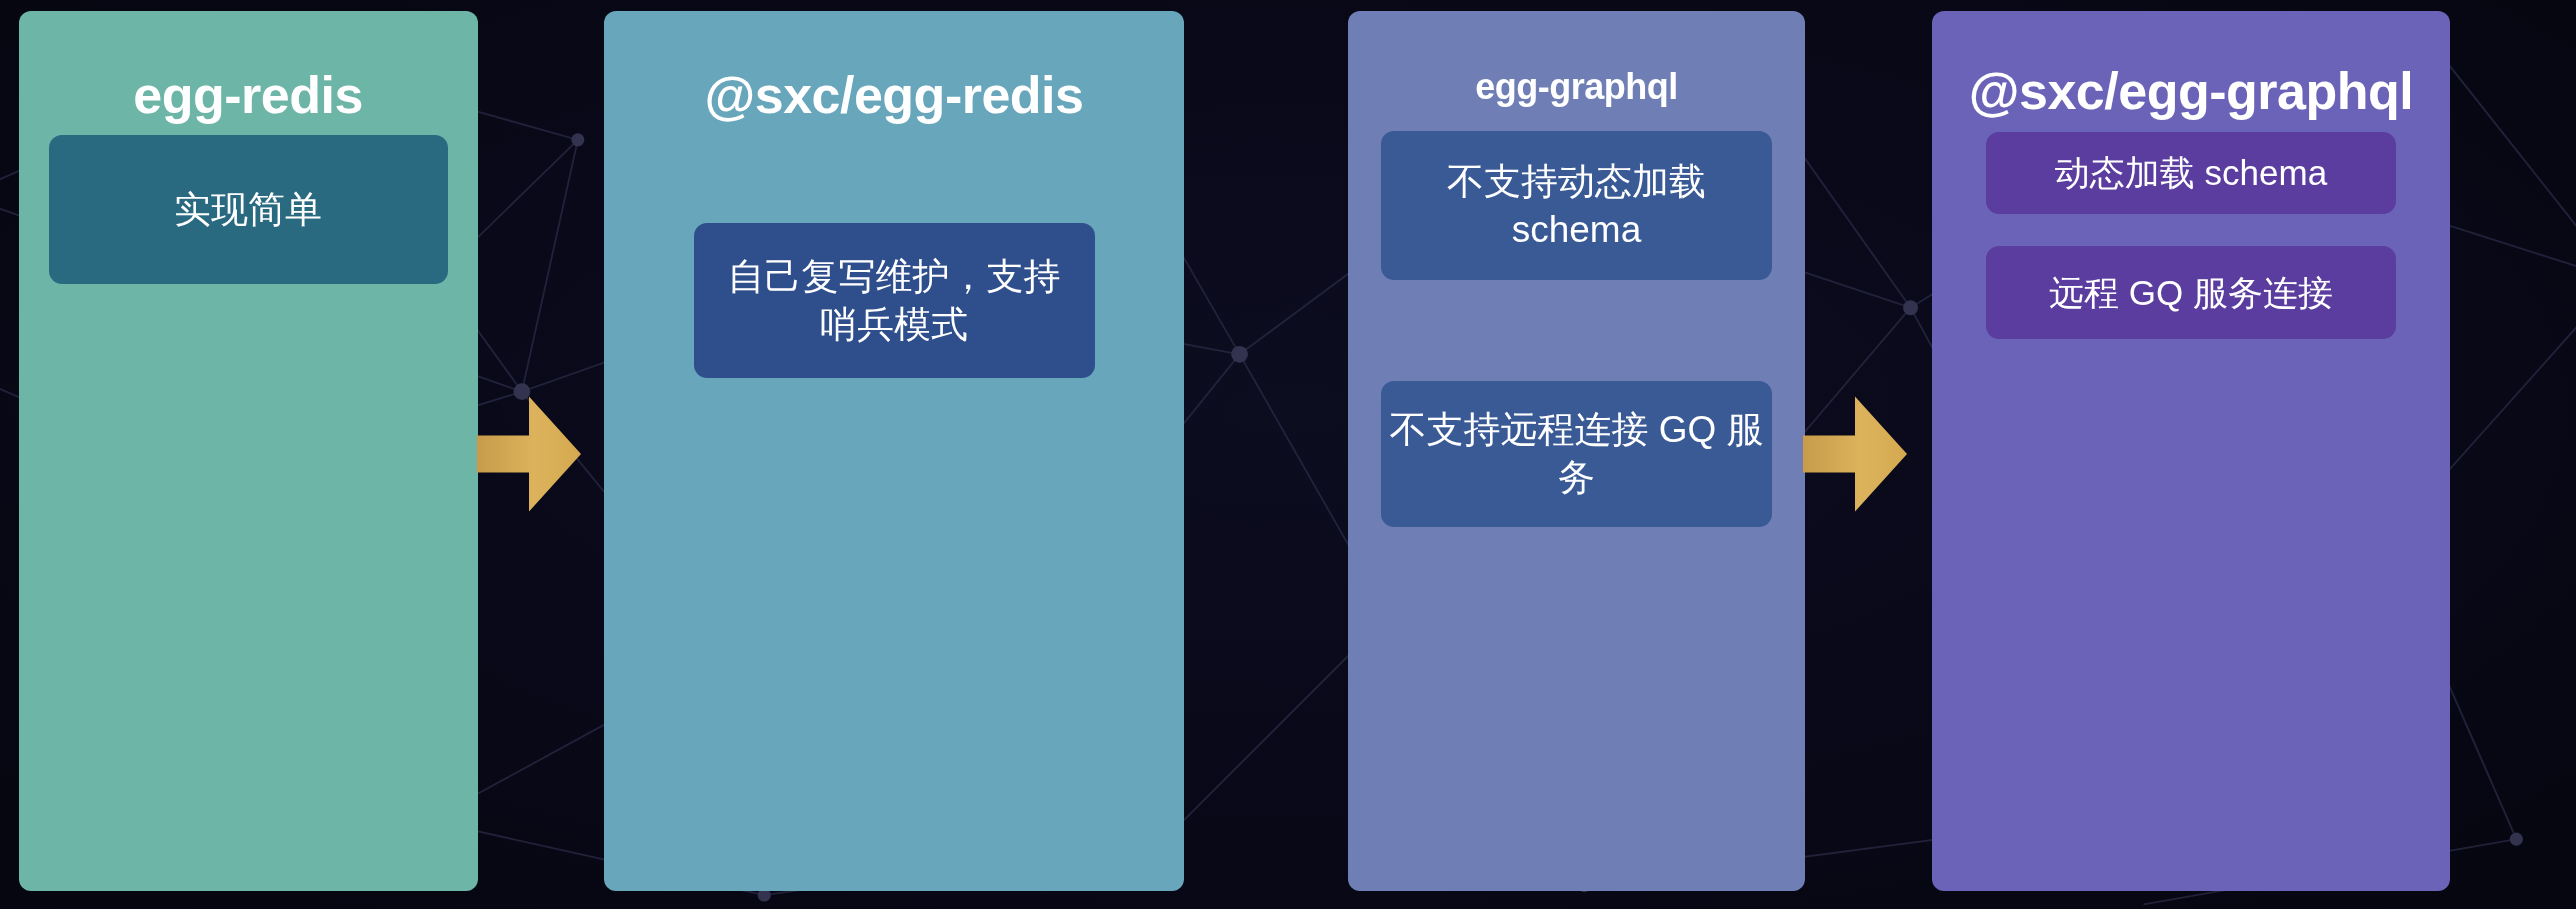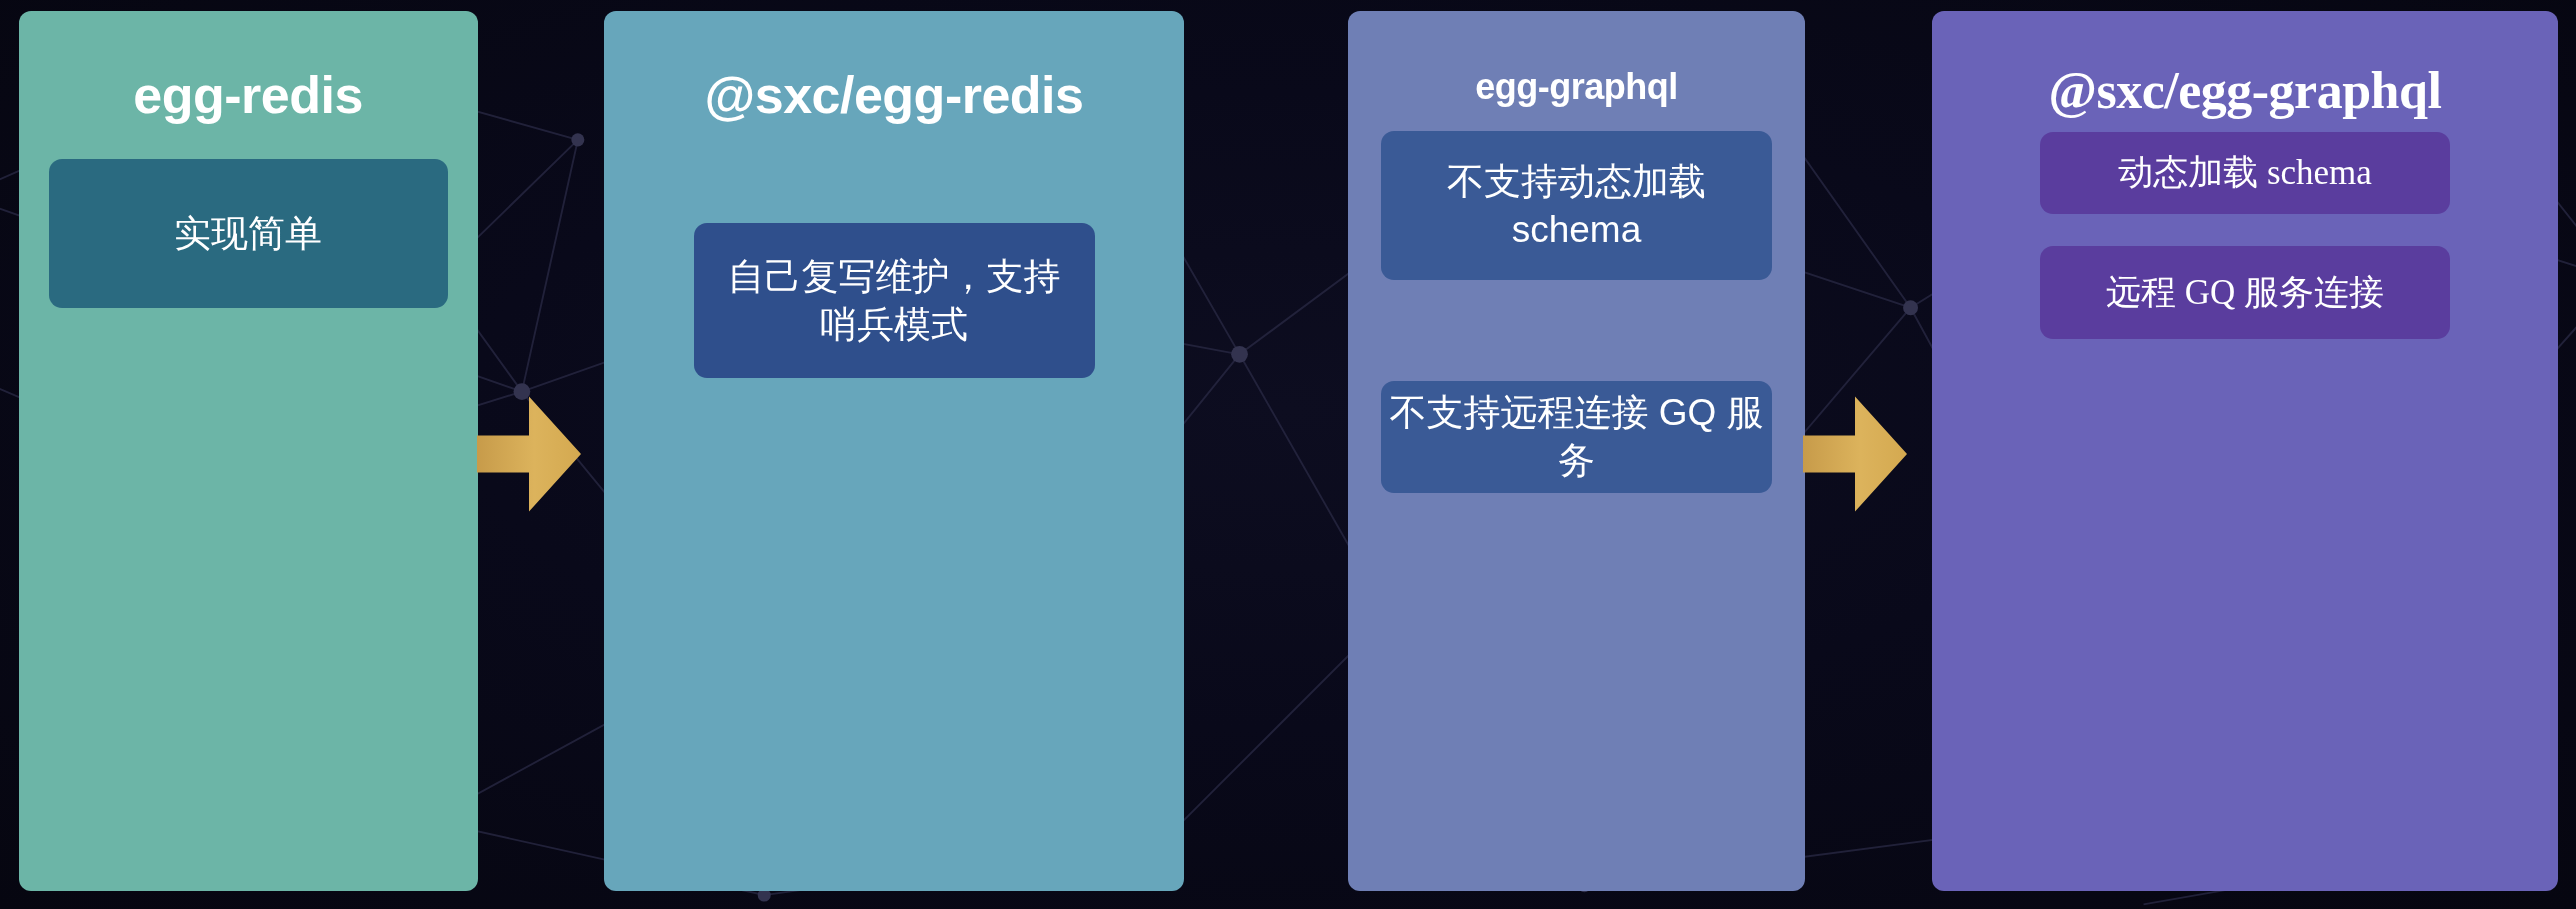--- a/index.html
+++ b/index.html
@@ -49,38 +49,38 @@
     justify-content: center;
     text-align: center;
     box-sizing: border-box;
     font-weight: normal;
   }
 
   
   #card-1 { left: 18.6px; top: 11.2px; width: 459px; height: 880px; background: #6cb5a7; }
   #card-1 .card-title { margin-top: 58px; font-size: 52px; }
   #card-1 .item-box { width: 399px; background: #2a6a80; font-size: 37px; }
-  #card-1 .item-box.b1 { margin-top: 38px; height: 149px; }
+  #card-1 .item-box.b1 { margin-top: 14px; height: 149px; }
   #card-1 .item-box.b2 { margin-top: 30px; height: 173px; line-height: 1.28; }
 
   
   #card-2 { left: 604px; top: 11.2px; width: 580px; height: 880px; background: #67a6bb; gap: 44px; }
   #card-2 .card-title { margin-top: 58px; font-size: 52px; }
   #card-2 .item-box { width: 401px; background: #2f4f8c; font-size: 37px; line-height: 1.3; }
   #card-2 .item-box.b1 { margin-top: 58px; height: 155px; padding: 0 25px; }
 
   
   #card-3 { left: 1348px; top: 11.2px; width: 457px; height: 880px; background: #6f7fb5; }
   #card-3 .card-title { margin-top: 58px; font-size: 36px; }
   #card-3 .item-box { width: 391px; background: #3a5a96; font-size: 37px; line-height: 1.3; }
   #card-3 .item-box.b1 { margin-top: 26px; height: 149px; }
-  #card-3 .item-box.b2 { margin-top: 101px; height: 112px; }
+  #card-3 .item-box.b2 { margin-top: 101px; height: 146px; }
 
   
-  #card-4 { left: 1932px; top: 11.2px; width: 626px; height: 880px; background: #6a63b8; font-family: Liberation Serif, serif; }
+  #card-4 { left: 1932px; top: 11.2px; width: 518px; height: 880px; background: #6a63b8; }
   #card-4 .card-title { margin-top: 54px; font-size: 52px; }
   #card-4 .item-box { width: 410px; background: #5a3d9e; font-size: 35px; line-height: 1.3; }
   #card-4 .item-box.b1 { margin-top: 47px; height: 93px; }
   #card-4 .item-box.b2 { margin-top: 15px; height: 82px; }
   #card-4 .item-box.b3 { margin-top: 32px; height: 93px; }
 
   
   .arrow {
     position: absolute;
     width: 104px;

